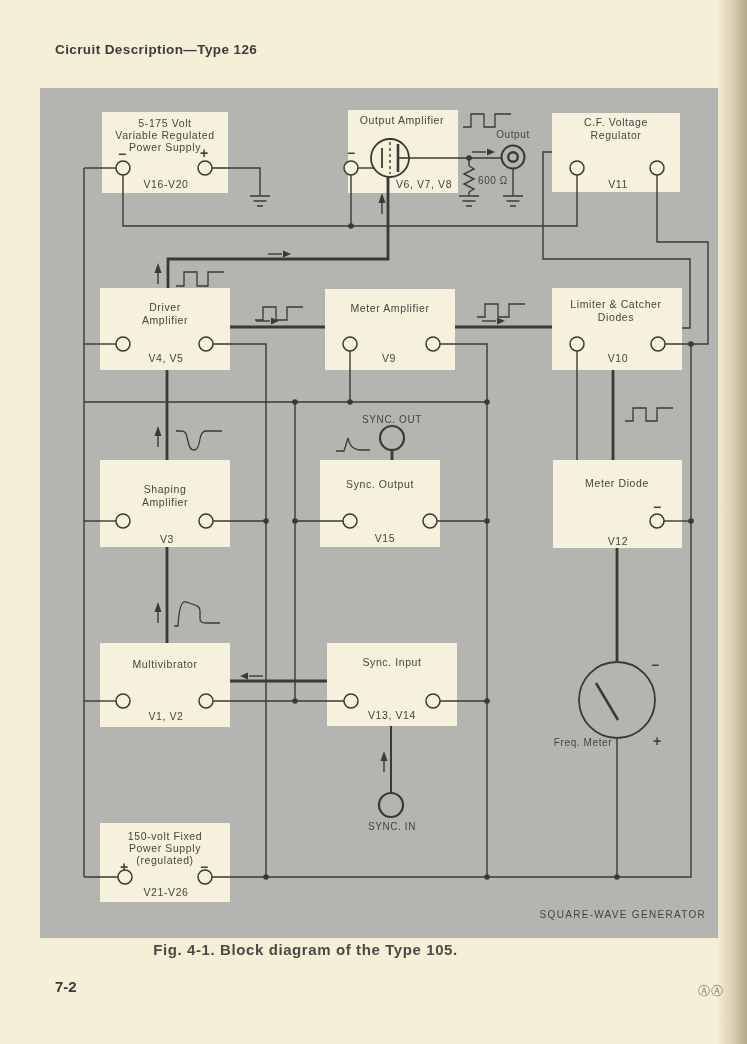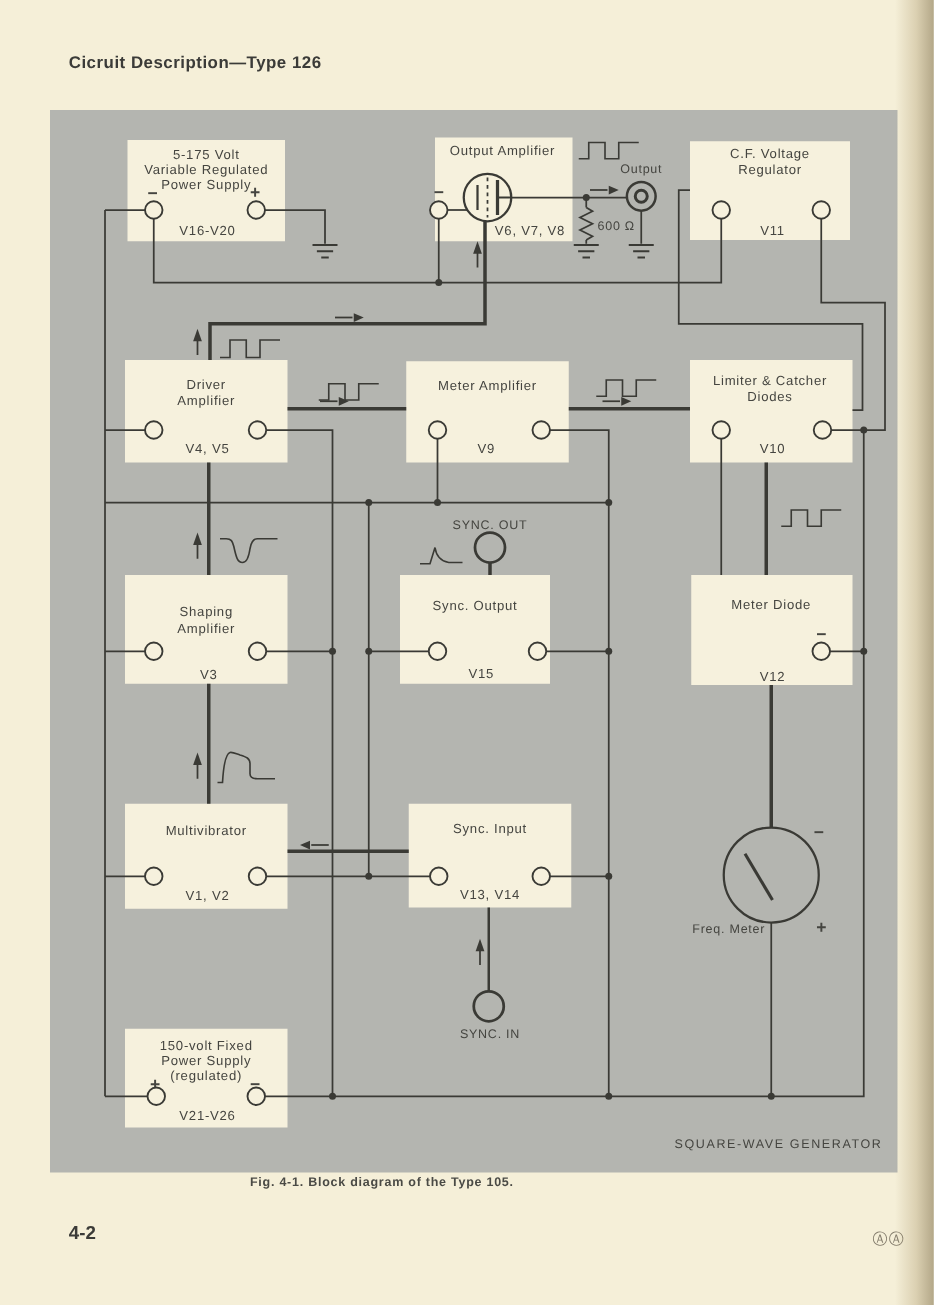--- a/index.html
+++ b/index.html
@@ -2,21 +2,21 @@
 <html><head>
 <meta charset="utf-8">
 <title>Cicruit Description—Type 105</title>
 <style>
   html,body{margin:0;padding:0;}
   body{width:747px;height:1044px;position:relative;background:#f5efd8;
        font-family:"Liberation Sans", sans-serif;overflow:hidden;}
   .page-header{position:absolute;left:55px;top:42px;font-size:13.5px;font-weight:bold;
        color:#3b3b38;letter-spacing:.4px;}
   .figure-caption{position:absolute;left:0;top:941px;width:611px;text-align:center;
-       font-size:10px;font-weight:bold;color:#4a4a45;letter-spacing:.6px;}
+       font-size:15px;font-weight:bold;color:#4a4a45;letter-spacing:.6px;}
   .page-number{position:absolute;left:55px;top:978px;font-size:15px;font-weight:bold;color:#3b3b38;}
   .printers-mark{position:absolute;left:698px;top:983px;font-size:12px;color:#837c6c;letter-spacing:1px;}
   .page-edge{position:absolute;top:0;left:716px;width:31px;height:1044px;
        background:linear-gradient(to right,rgba(190,170,125,0) 0%,rgba(170,150,105,.35) 55%,rgba(125,108,70,.55) 100%);}
   svg{position:absolute;left:0;top:0;}
   svg text{font-family:"Liberation Sans", sans-serif;fill:#454540;letter-spacing:.6px;}
   .blk-label{font-size:10.5px;}
   .blk-desig{font-size:10.5px;}
   .sign{font-size:14px;font-weight:bold;letter-spacing:0;}
   .small-label{font-size:10px;}
@@ -276,15 +276,15 @@
   <text class="small-label" x="478" y="184">600 Ω</text>
   <text class="small-label" x="392" y="423" text-anchor="middle">SYNC. OUT</text>
   <text class="small-label" x="392" y="830" text-anchor="middle">SYNC. IN</text>
   <text class="small-label" x="583" y="746" text-anchor="middle">Freq. Meter</text>
   <text class="sign" x="655" y="670" text-anchor="middle">−</text>
   <text class="sign" x="657" y="746" text-anchor="middle">+</text>
   <text class="small-label" x="706" y="918" text-anchor="end" style="letter-spacing:1.3px">SQUARE-WAVE GENERATOR</text>
 </svg>
 
 <div class="figure-caption">Fig. 4-1. Block diagram of the Type 105.</div>
-<div class="page-number">4-2</div>
+<div class="page-number">7-2</div>
 <div class="printers-mark">ⒶⒶ</div>
 <div class="page-edge"></div>
 
 </body></html>

